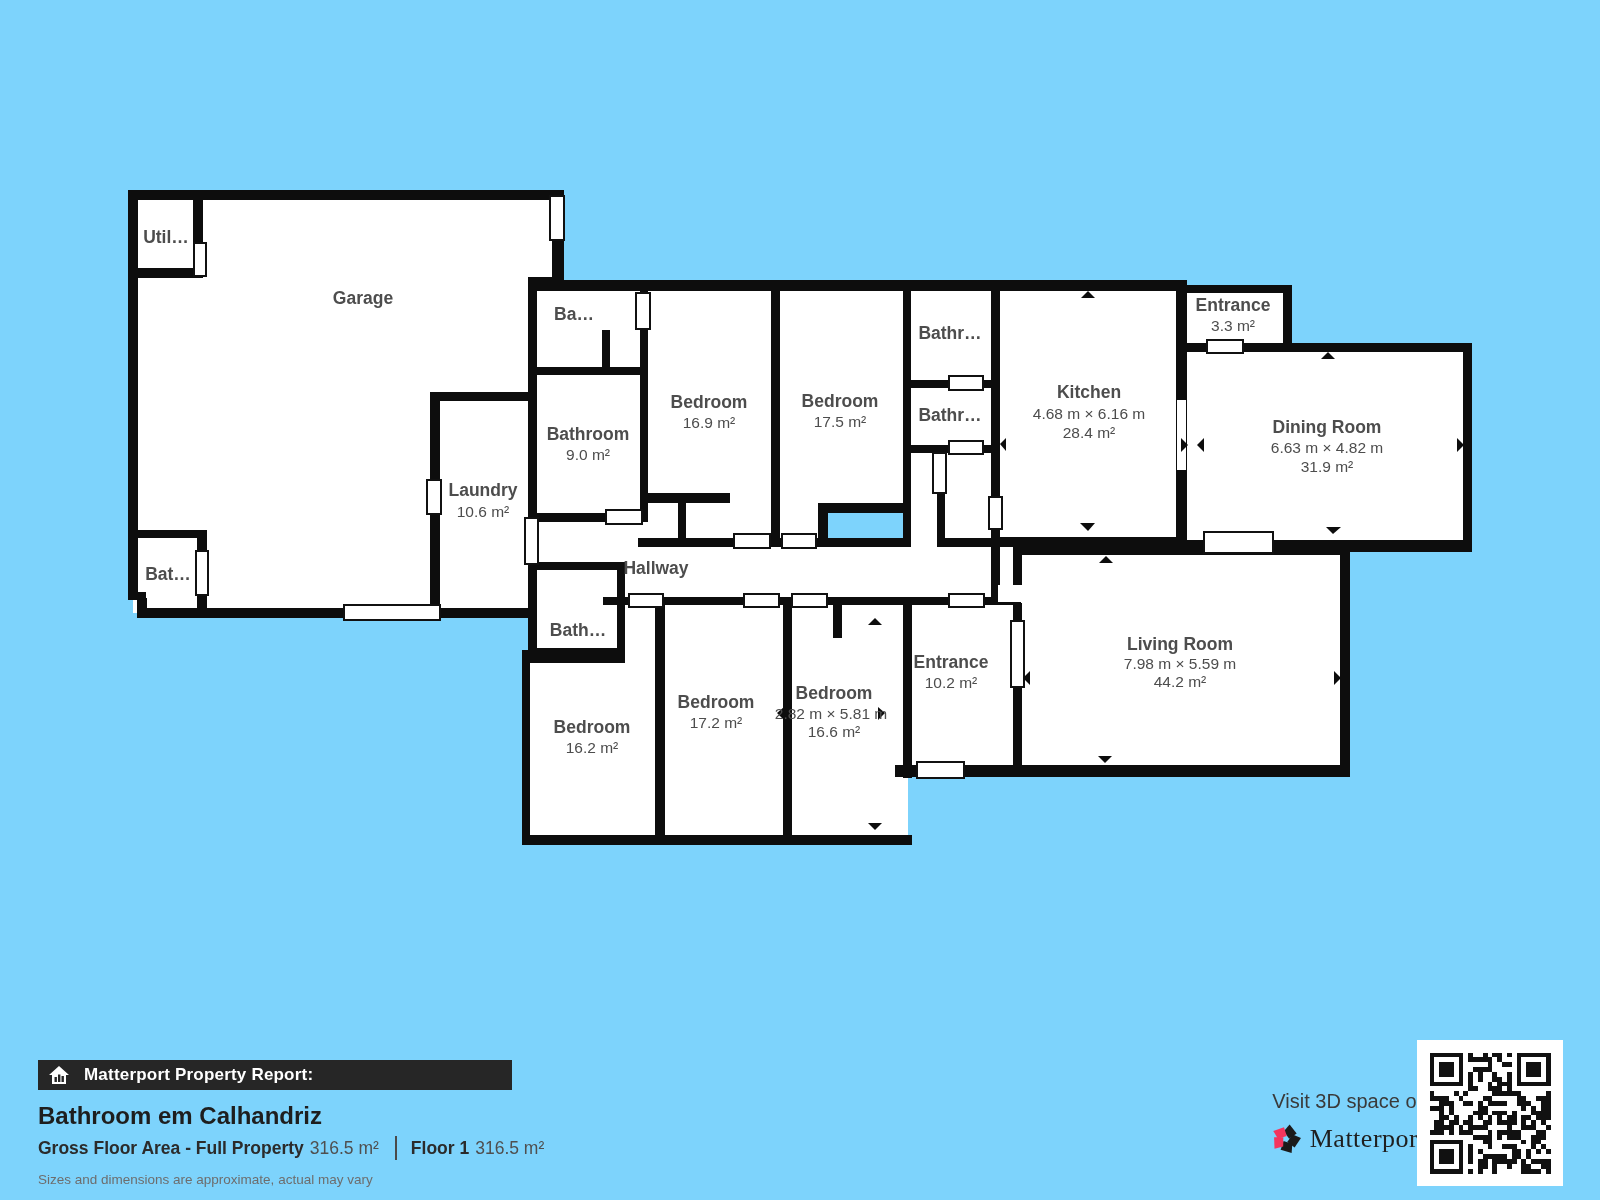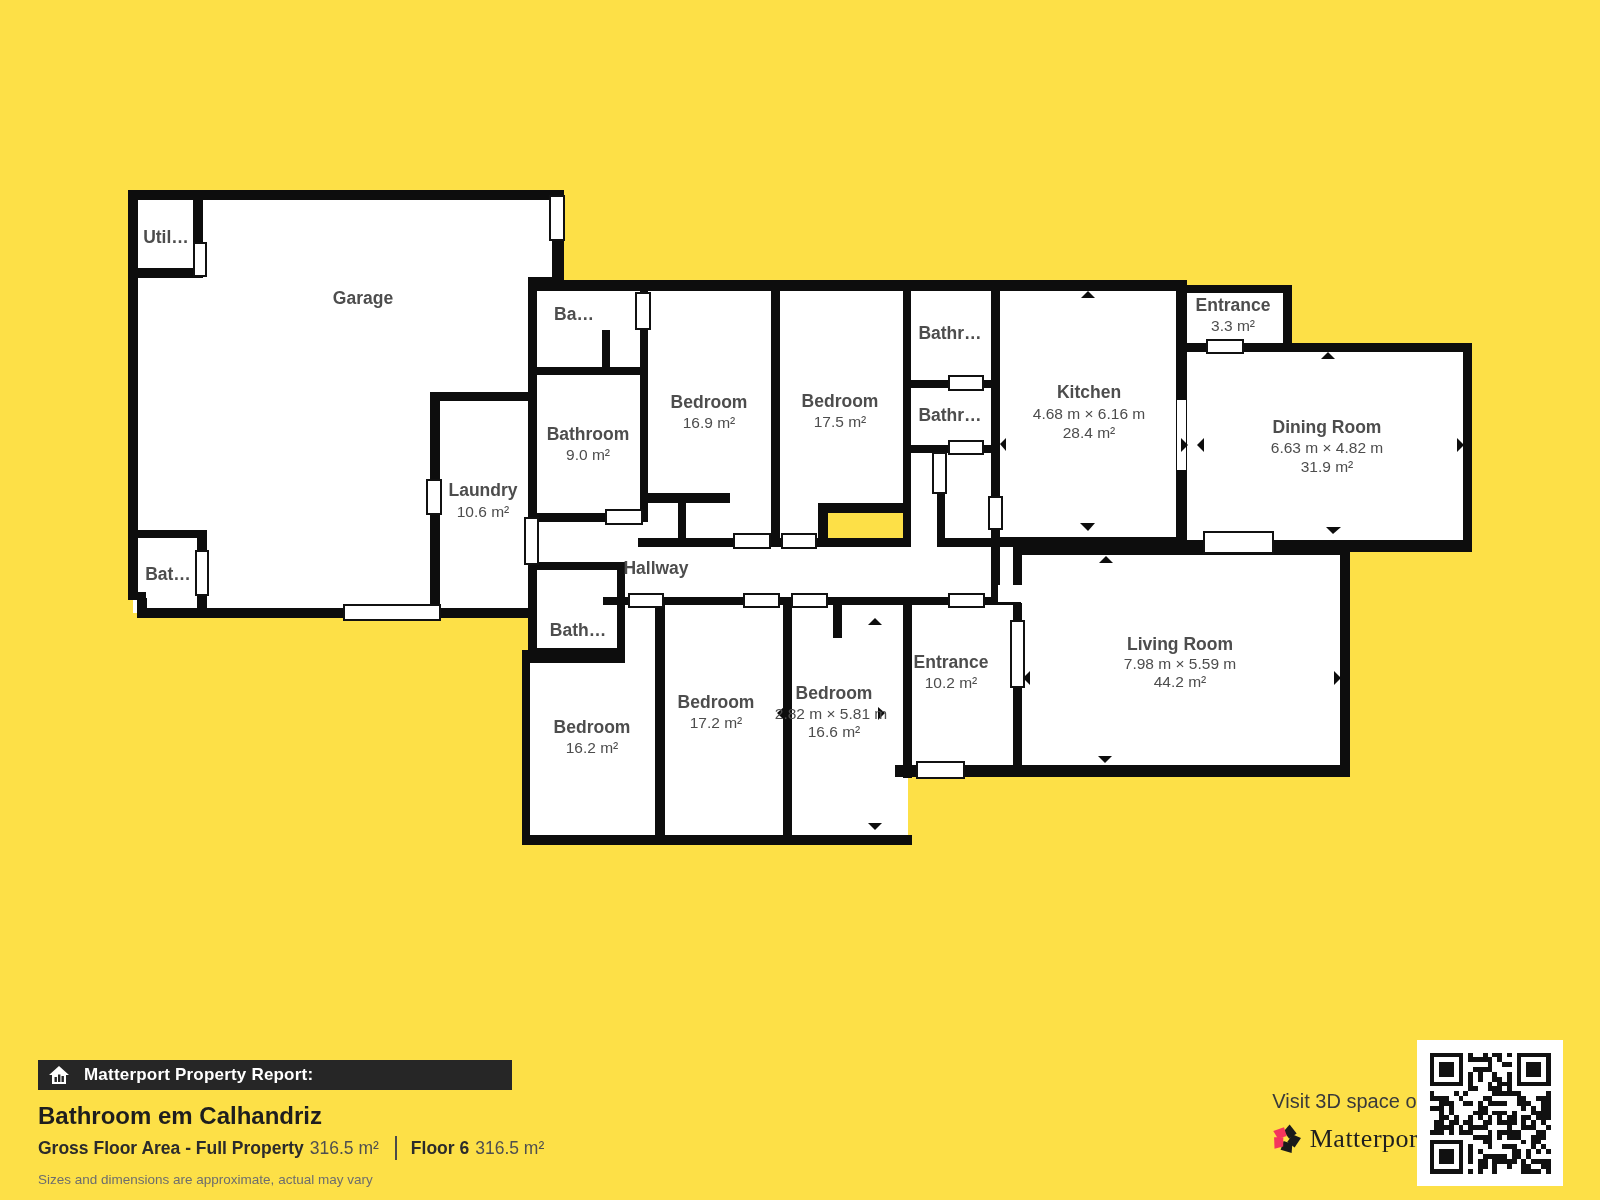--- a/index.html
+++ b/index.html
@@ -1,16 +1,16 @@
 <!DOCTYPE html>
 <html><head>
 <meta charset="utf-8">
 <style>
   html,body{margin:0;padding:0;background:#f5f4f1;}
-  #stage{position:relative;width:1600px;height:1200px;background:#fde047;overflow:hidden;
+  #stage{position:relative;width:1600px;height:1200px;background:#7dd3fc;overflow:hidden;
          font-family:"Liberation Sans", sans-serif;}
   #plan{position:absolute;left:0;top:0;}
   svg text{font-family:"Liberation Sans", sans-serif;fill:#4d4d4d;}
   .rn{font-weight:bold;font-size:17.5px;}
   .rs{font-size:15.5px;}
   
   .report-bar{position:absolute;left:38px;top:1060px;width:474px;height:30px;background:#262626;
               display:flex;align-items:center;}
   .report-bar .bar-icon{margin-left:10px;}
   .report-bar .bar-title{color:#ffffff;font-weight:bold;font-size:17px;margin-left:14px;letter-spacing:.2px;}
@@ -232,21 +232,21 @@
   </svg>
   <span class="bar-title">Matterport Property Report:</span>
 </div>
 
 <div class="prop-name">Bathroom em Calhandriz</div>
 
 <div class="area-line">
   <span class="b">Gross Floor Area - Full Property</span>
   <span class="v">316.5 m²</span>
   <span class="divider"></span>
-  <span class="b">Floor 6</span>
+  <span class="b">Floor 1</span>
   <span class="v">316.5 m²</span>
 </div>
 
 <div class="disclaimer">Sizes and dimensions are approximate, actual may vary</div>
 
 <div class="promo">
   <div class="visit">Visit 3D space on</div>
   <div class="brand-row">
     <svg width="32" height="32" viewBox="-16 -16 32 32">
       <g>

